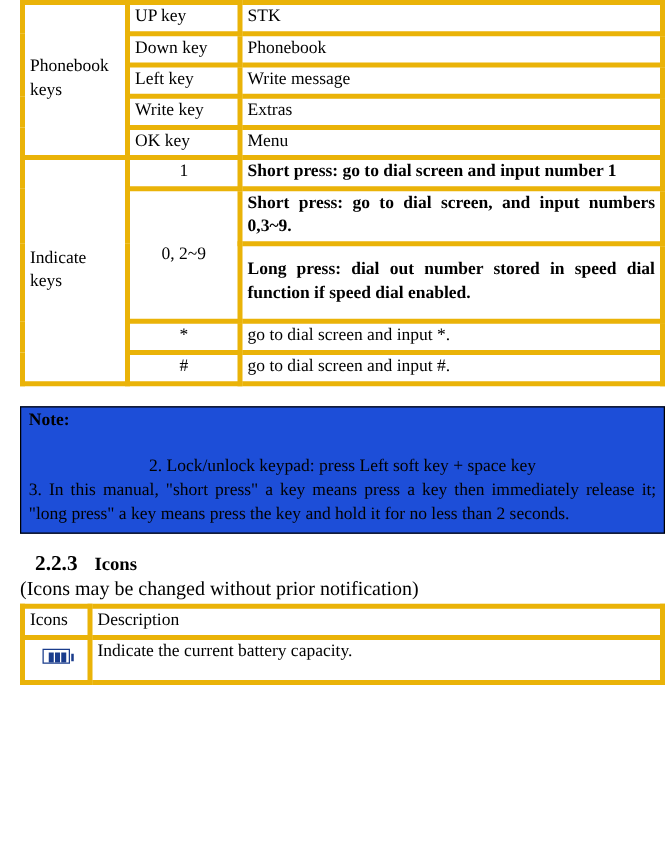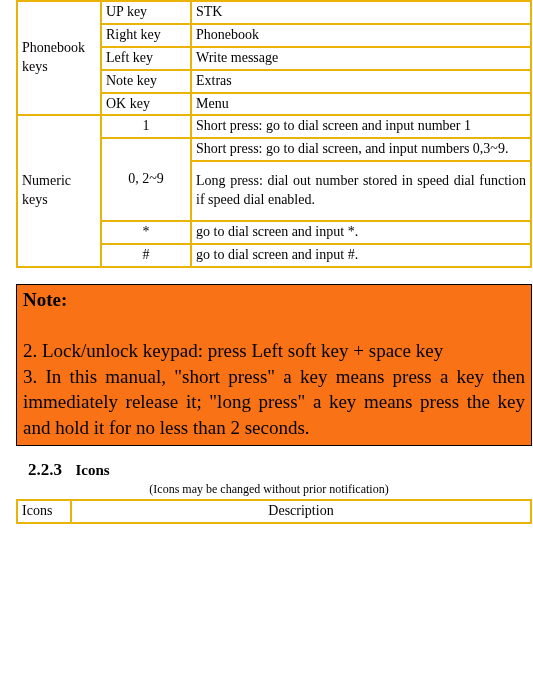--- a/index.html
+++ b/index.html
@@ -11,58 +11,57 @@
     color: #000;
     width: 533px;
     background: #fff;
   }
   table {
     border-collapse: collapse;
     width: 516px;
     margin-left: 16px;
   }
   td {
-    border: 2px solid #eab308;
+    border: 4px solid #eab308;
     padding: 1px 4px;
     vertical-align: top;
     font-size: 14px;
     line-height: 1.35;
   }
   .col1 { width: 84px; }
   .col2 { width: 90px; }
   .center { text-align: center; vertical-align: middle; }
-  .justify { text-align: justify; }
+  .justify { text-align: justify; font-weight: bold; }
   .note-box {
-    background: #f97316;
+    background: #1d4ed8;
     border: 1px solid #000;
     width: 516px;
     margin: 16px 0 0 16px;
     padding: 2px 6px 4px 6px;
-    font-size: 19px;
+    font-size: 14px;
     line-height: 1.35;
     text-align: justify;
   }
   .note-box b { font-weight: bold; }
   .section-heading {
     margin: 14px 16px 0 28px;
     font-size: 14px;
   }
   .section-heading .num {
     font-weight: bold;
     font-size: 17px;
   }
   .section-heading .title {
     font-weight: bold;
     font-size: 15px;
     margin-left: 10px;
   }
   .subtext {
     margin: 2px 11px 2px 16px;
-    font-size: 12px;
-    text-align: center;
+    font-size: 16px;
   }
   .battery-icon {
     display: inline-block;
     width: 22px;
     height: 12px;
     border: 1.5px solid #1a3c8c;
     position: relative;
     background: #fff;
     margin: 2px;
   }
@@ -77,51 +76,51 @@
   }
   .battery-bar {
     display: inline-block;
     width: 4px;
     height: 8px;
     background: #1a3c8c;
     margin: 2px 0 0 1px;
     vertical-align: top;
   }
   .icons-table td.iconcell { width: 54px; vertical-align: middle; text-align: center; }
-  .icons-table td.desccell { text-align: center; }
+  .icons-table td.desccell { text-align: left; }
 </style>
 </head>
 <body>
 
 <table>
   <tbody>
       <tr>
     <td class="col1" rowspan="5" style="vertical-align:middle">Phonebook keys</td>
     <td class="col2">UP key</td>
     <td>STK</td>
   </tr>
   <tr>
-    <td class="col2">Right key</td>
+    <td class="col2">Down key</td>
     <td>Phonebook</td>
   </tr>
   <tr>
     <td class="col2">Left key</td>
     <td>Write message</td>
   </tr>
   <tr>
-    <td class="col2">Note key</td>
+    <td class="col2">Write key</td>
     <td>Extras</td>
   </tr>
   <tr>
     <td class="col2">OK key</td>
     <td>Menu</td>
   </tr>
 
   <tr>
-    <td class="col1" rowspan="5" style="vertical-align:middle">Numeric keys</td>
+    <td class="col1" rowspan="5" style="vertical-align:middle">Indicate keys</td>
     <td class="col2 center">1</td>
     <td class="justify">Short press: go to dial screen and input number 1</td>
   </tr>
   <tr>
     <td class="col2 center" rowspan="2">0, 2~9</td>
     <td class="justify">Short press: go to dial screen, and input numbers 0,3~9.</td>
   </tr>
   <tr>
     <td class="justify" style="padding-top:10px;padding-bottom:10px">Long press: dial out number stored in speed dial function if speed dial enabled.</td>
   </tr>
@@ -132,30 +131,38 @@
   <tr>
     <td class="col2 center">#</td>
     <td>go to dial screen and input #.</td>
   </tr>
 </tbody>
   </table>
 
 <div class="note-box">
   <b>Note:</b><br>
   <br>
-  <span style="text-align:left;display:block">2. Lock/unlock keypad: press Left soft key + space key</span>
+  <span style="text-align:center;display:block">2. Lock/unlock keypad: press Left soft key + space key</span>
   <span>3. In this manual, "short press" a key means press a key then immediately release it; "long press" a key means press the key and hold it for no less than 2 seconds.</span>
 </div>
 
 <div class="section-heading">
   <span class="num">2.2.3</span>
   <span class="title">Icons</span>
 </div>
 <div class="subtext">(Icons may be changed without prior notification)</div>
 
 <table class="icons-table">
   <tbody>
       <tr>
     <td class="iconcell" style="text-align:left;vertical-align:top">Icons</td>
     <td class="desccell">Description</td>
   </tr>
+  <tr>
+    <td class="iconcell">
+      <span class="battery-icon">
+        <span class="battery-bar"></span><span class="battery-bar"></span><span class="battery-bar"></span>
+      </span>
+    </td>
+    <td style="text-align:left;padding-bottom:12px">Indicate the current battery capacity.</td>
+  </tr>
 </tbody>
   </table>
 
 </body></html>

